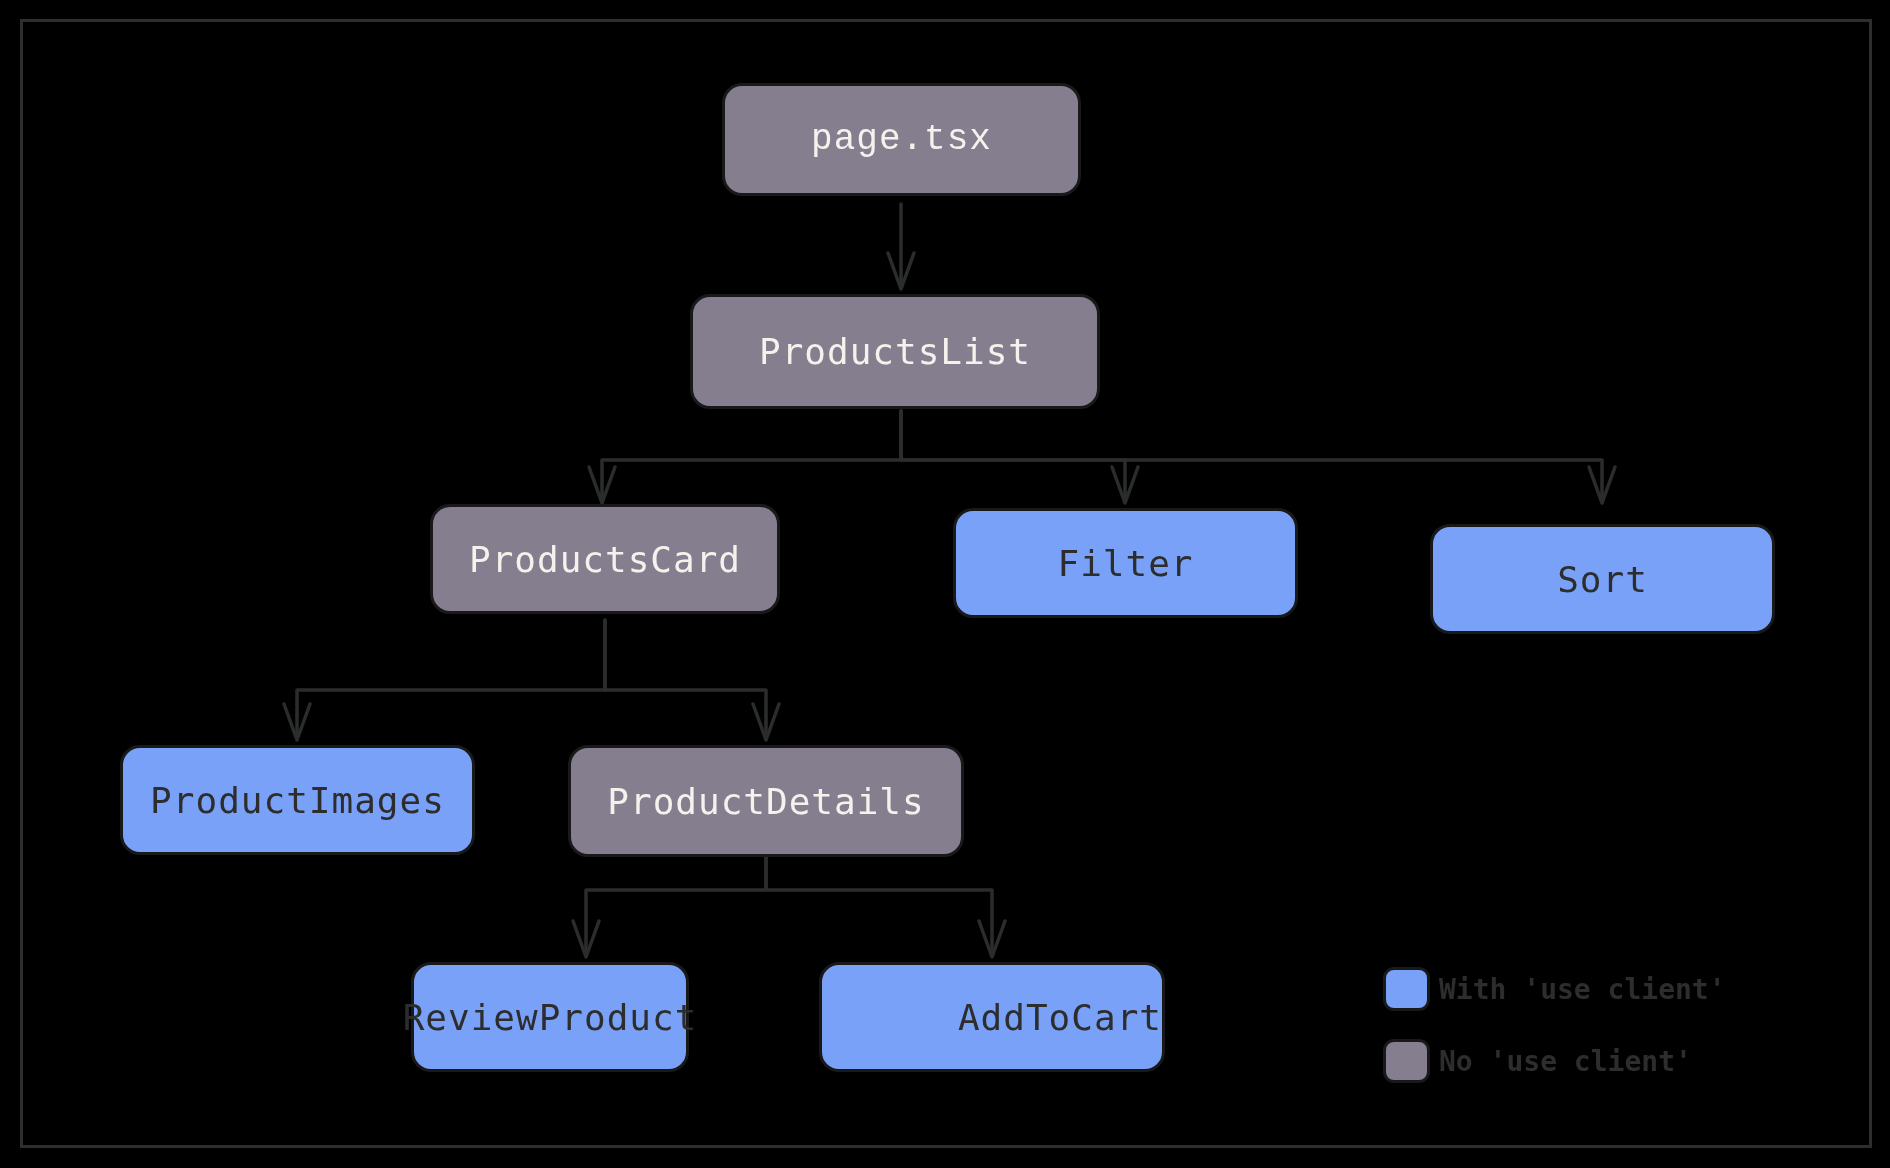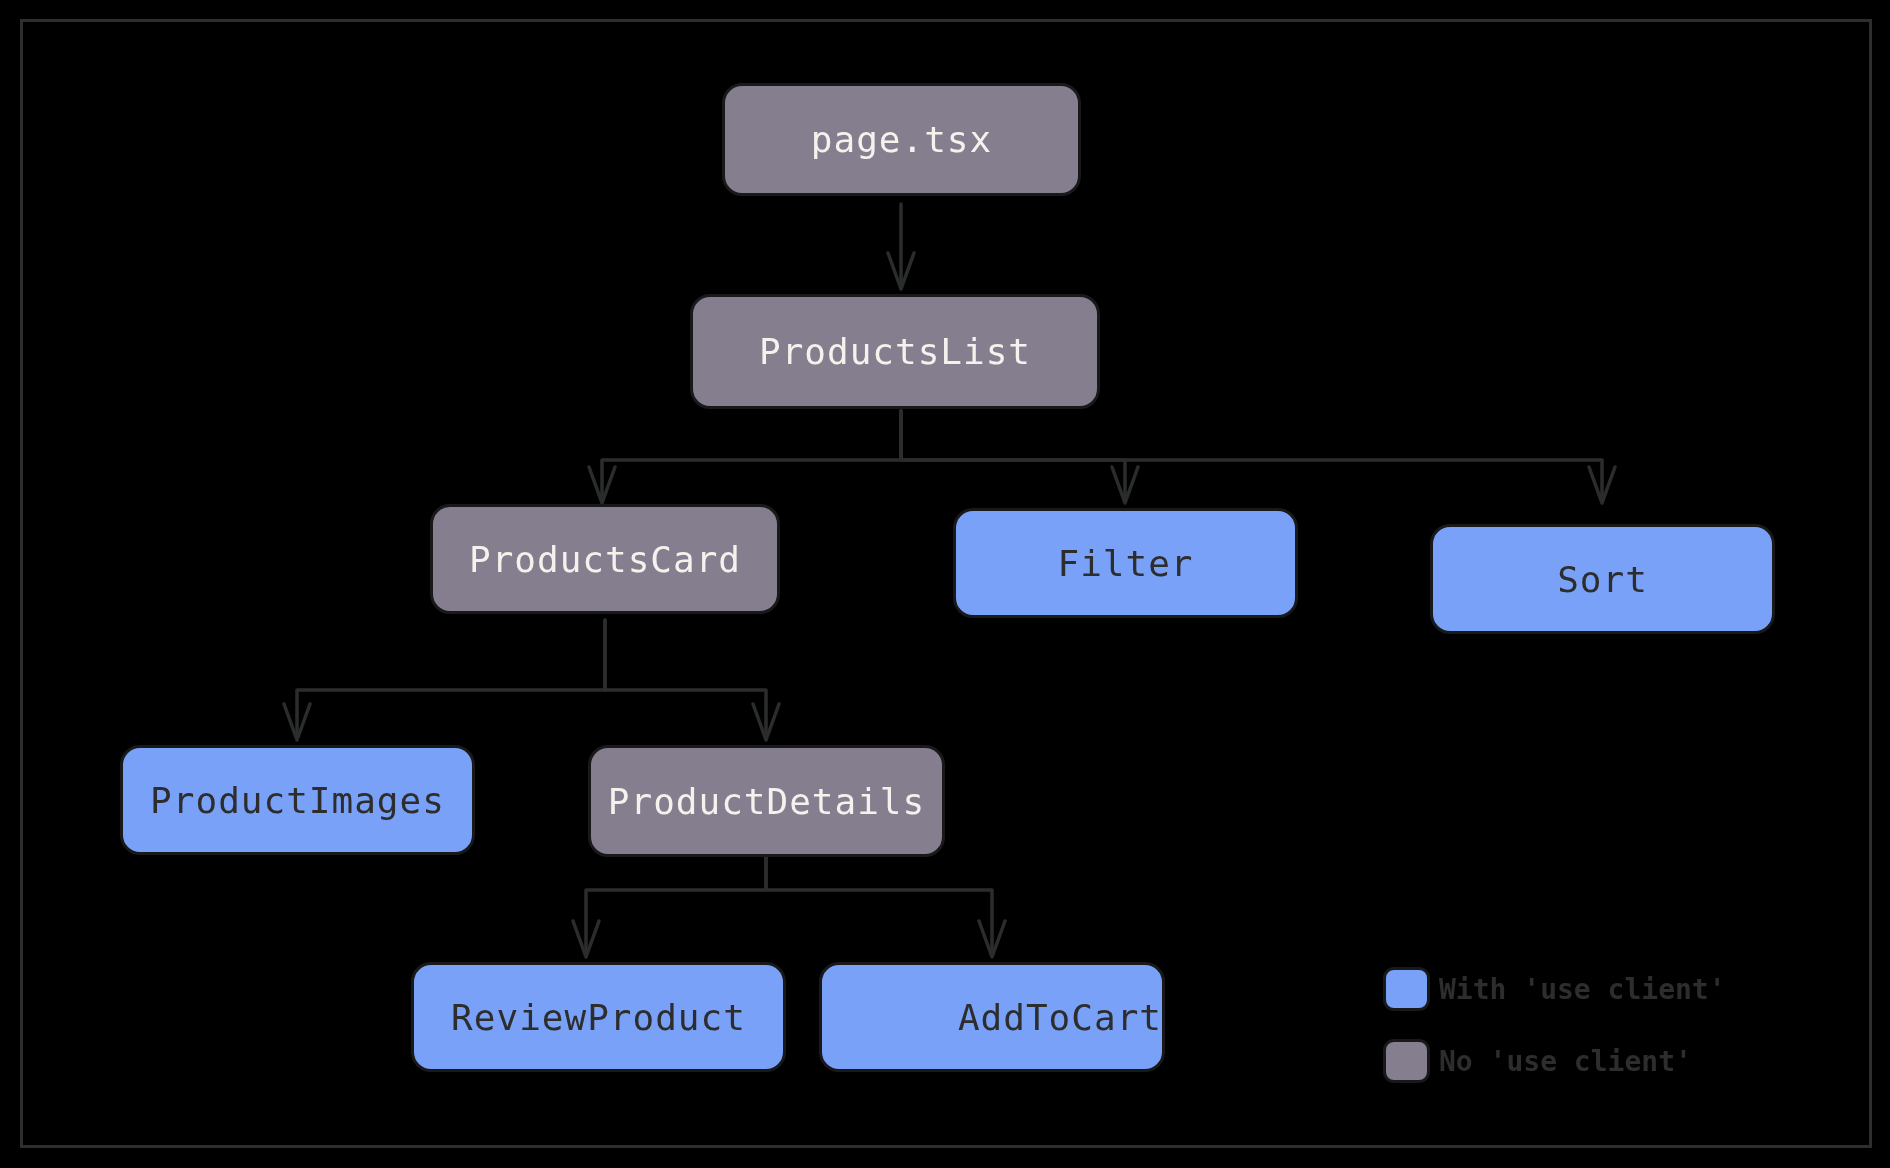--- a/index.html
+++ b/index.html
@@ -118,21 +118,21 @@
     <path d="M605,620 L605,690 L766,690 L766,737"></path>
     <polyline points="753,704 766,740 779,704"></polyline>
 
     <path d="M766,857 L766,890 L586,890 L586,954"></path>
     <polyline points="573,921 586,957 599,921"></polyline>
 
     <path d="M766,857 L766,890 L992,890 L992,954"></path>
     <polyline points="979,921 992,957 1005,921"></polyline>
   </svg>
 
-  <div class="node server" style="left:722px; top:83px;  width:359px; height:113px;">
+  <div class="node server" style="left:722px; top:83px;  width:359px; height:113px;font-family:Liberation Mono, monospace;">
     <span>page.tsx</span>
   </div>
 
   <div class="node server" style="left:690px; top:294px; width:410px; height:115px;">
     <span>ProductsList</span>
   </div>
 
   <div class="node server" style="left:430px; top:504px; width:350px; height:110px;">
     <span>ProductsCard</span>
   </div>
@@ -142,25 +142,25 @@
   </div>
 
   <div class="node client" style="left:1430px; top:524px; width:345px; height:110px;">
     <span>Sort</span>
   </div>
 
   <div class="node client" style="left:120px; top:745px; width:355px; height:110px;">
     <span>ProductImages</span>
   </div>
 
-  <div class="node server" style="left:588px; top:745px; width:357px; height:112px;">
+  <div class="node server" style="left:568px; top:745px; width:396px; height:112px;">
     <span>ProductDetails</span>
   </div>
 
-  <div class="node client" style="left:411px; top:962px; width:375px; height:110px;">
+  <div class="node client" style="left:411px; top:962px; width:278px; height:110px;">
     <span>ReviewProduct</span>
   </div>
 
   <div class="node client" style="left:819px; top:962px; width:346px; height:110px;justify-content:flex-end;">
     <span>AddToCart</span>
   </div>
 
   <div class="legend">
     <div class="legend-row">
       <span class="swatch client"></span>

